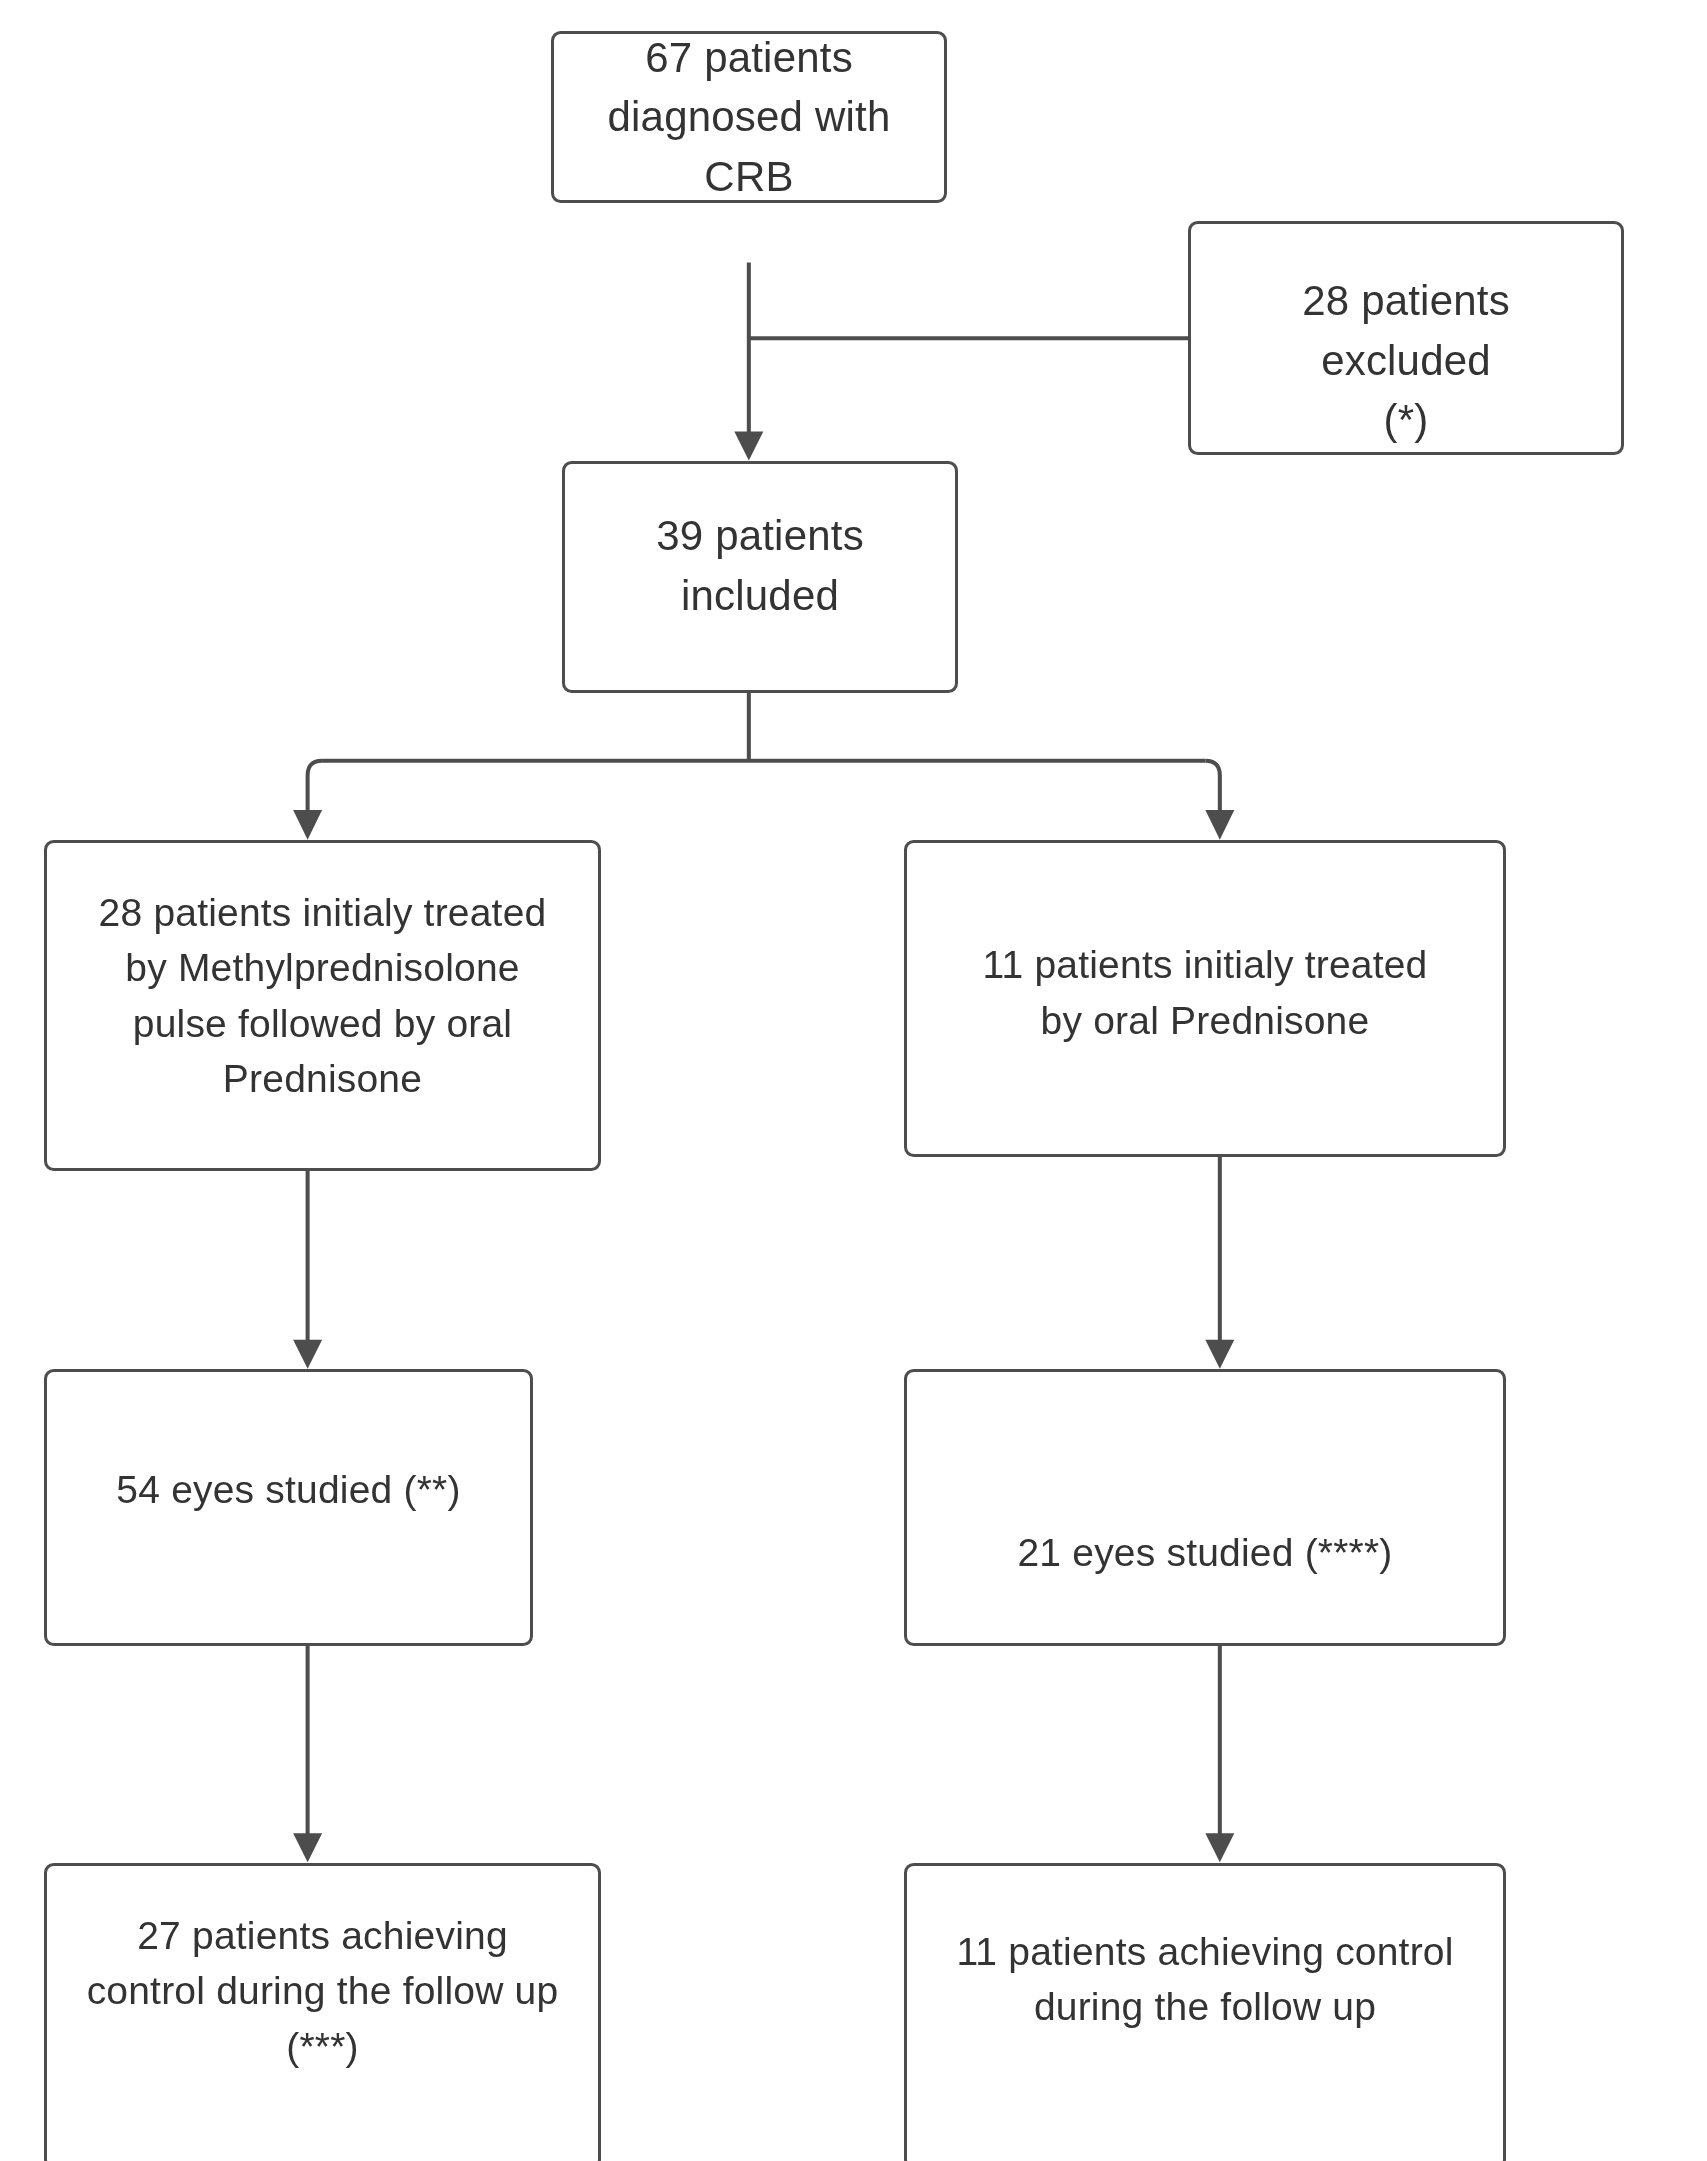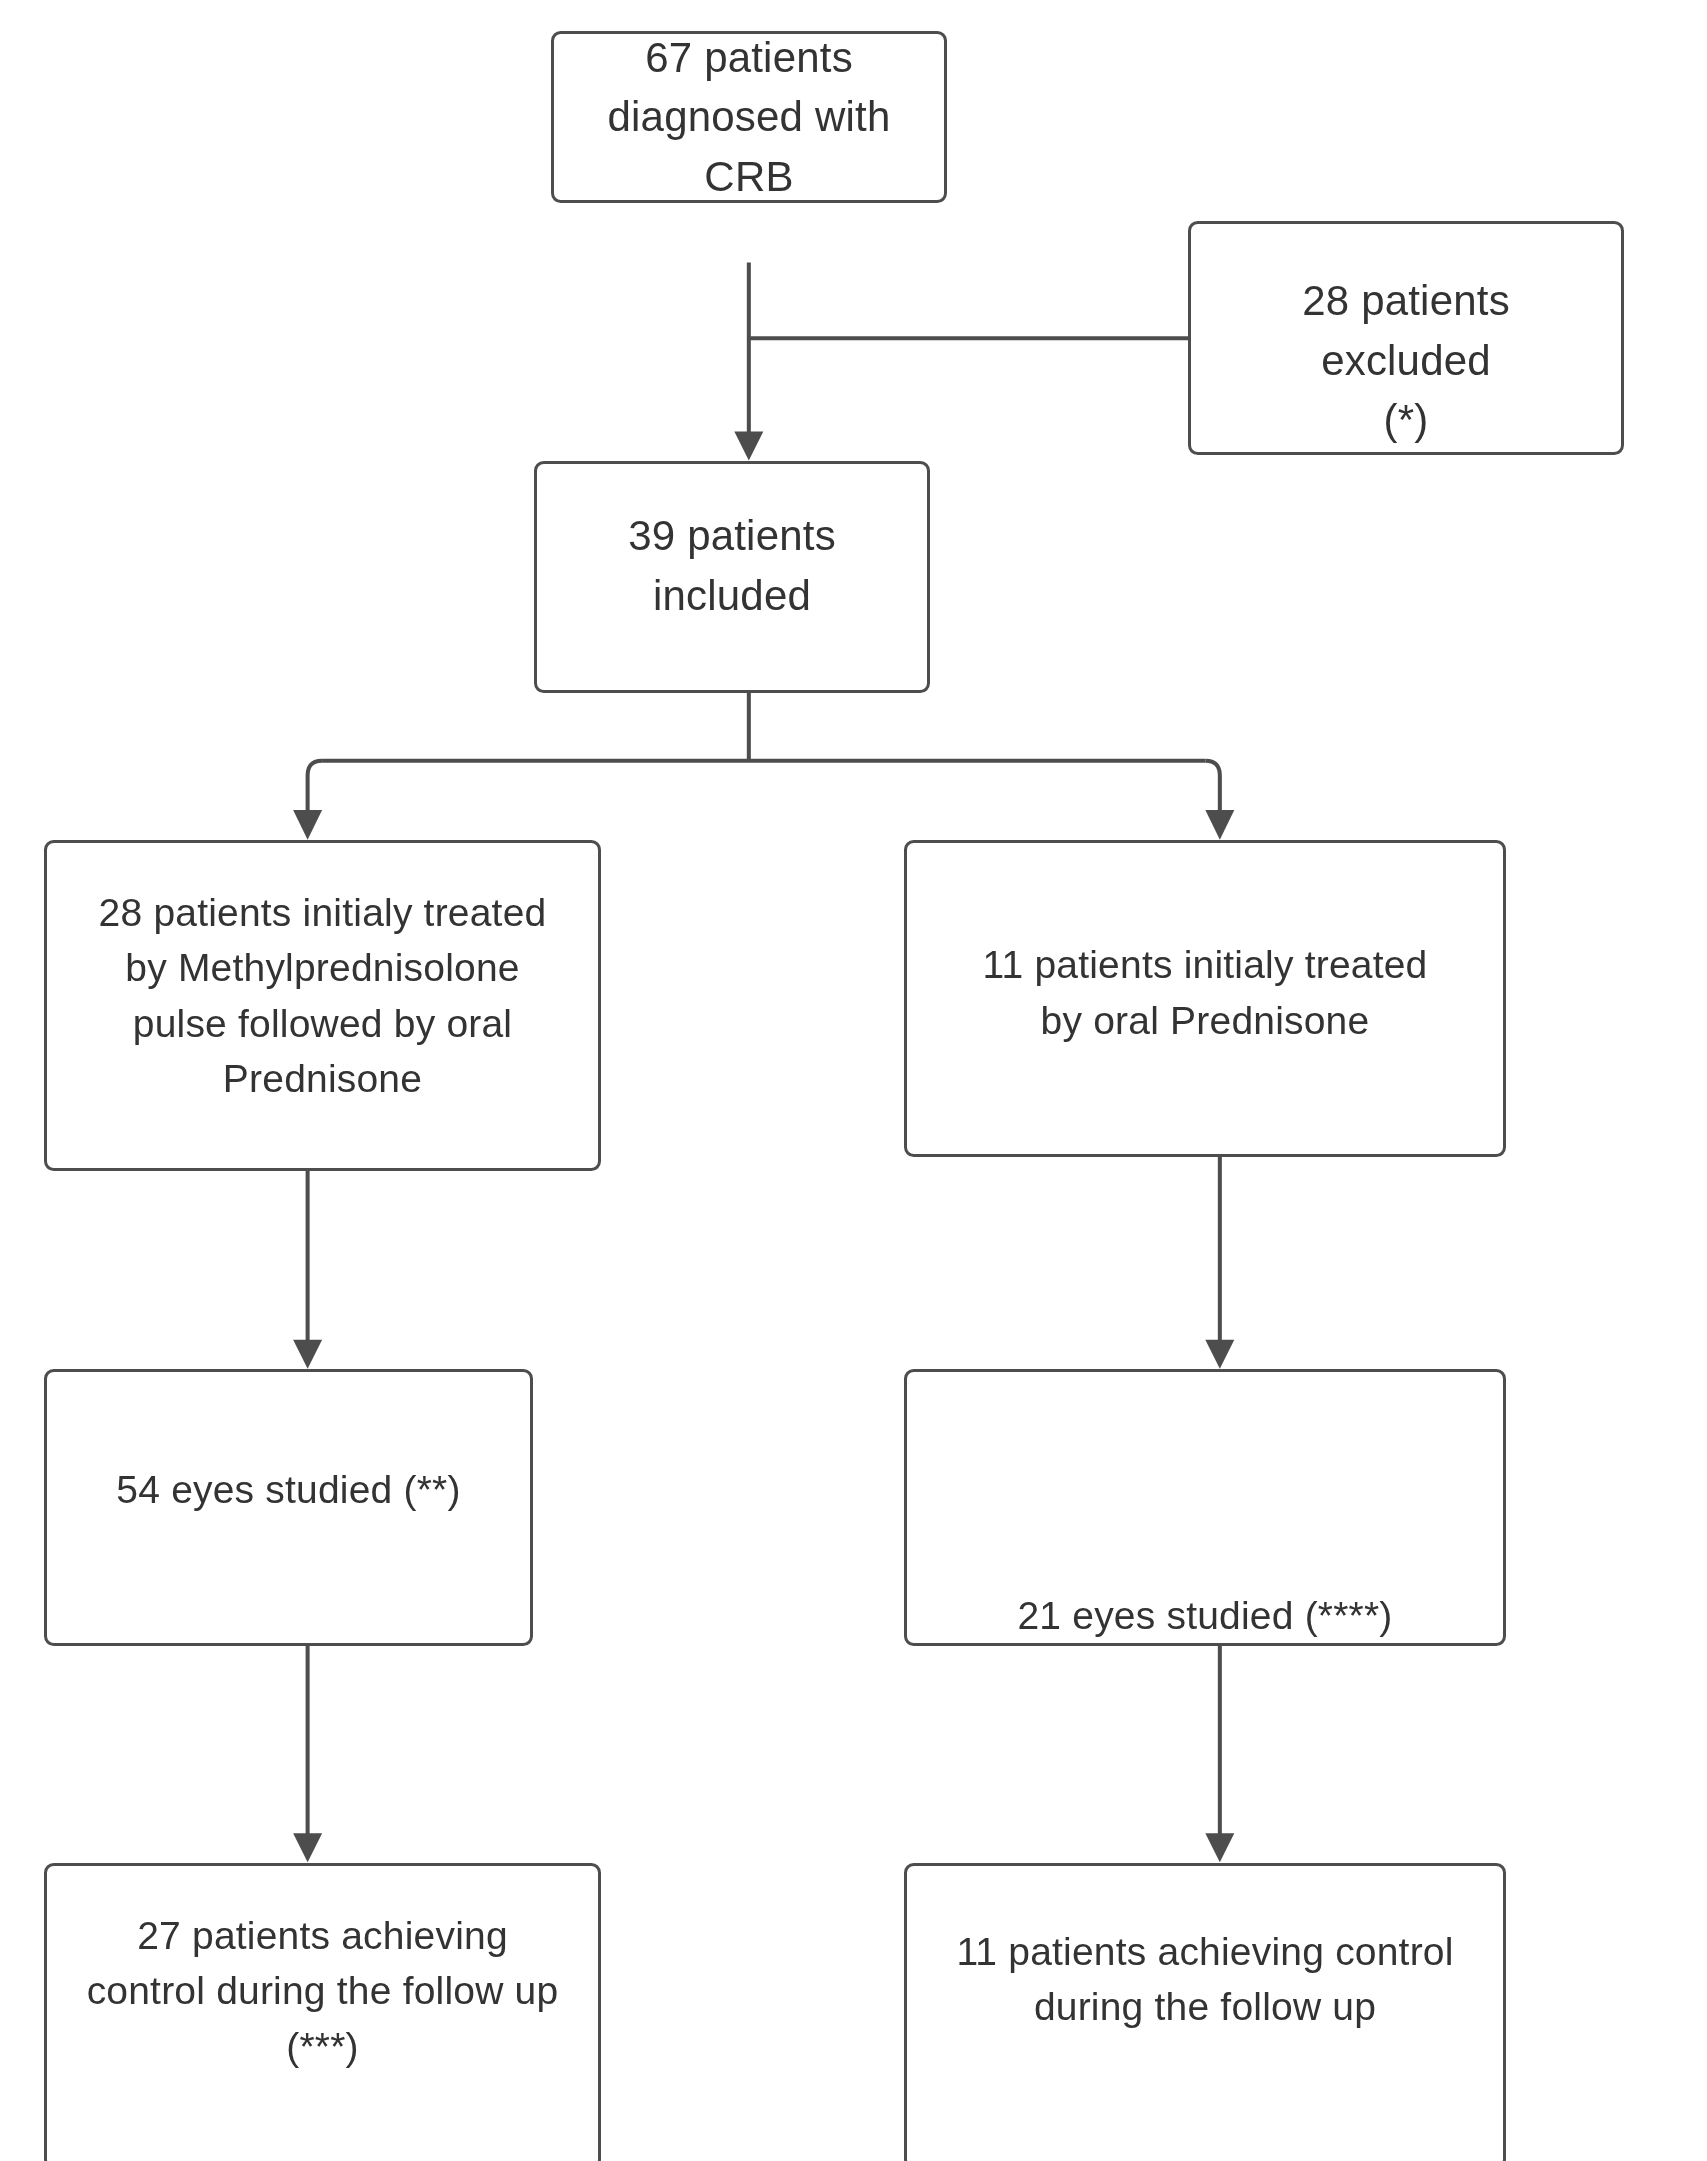--- a/index.html
+++ b/index.html
@@ -51,21 +51,21 @@
     align-items: center;
     font-size: 42px;
   }
   #node-excluded {
     left: 1188px; top: 221px; width: 436px; height: 234px;
     align-items: flex-start;
     padding-top: 47px;
     font-size: 42px;
   }
   #node-included {
-    left: 534px; top: 461px; width: 396px; height: 232px;
+    left: 562px; top: 461px; width: 396px; height: 232px;
     align-items: center;
     font-size: 42px;
     padding-bottom: 22.5px;
   }
   #node-treat-left {
     left: 44px; top: 840px; width: 557px; height: 331px;
     align-items: flex-start;
     padding-top: 42px;
     font-size: 39px;
   }
@@ -76,21 +76,21 @@
     padding-bottom: 11.3px;
   }
   #node-eyes-left {
     left: 44px; top: 1369px; width: 489px; height: 277px;
     align-items: flex-start;
     padding-top: 90px;
     font-size: 39px;
   }
   #node-eyes-right {
     left: 904px; top: 1369px; width: 602px; height: 277px;
-    align-items: flex-end;
+    align-items: center;
     padding-top: 90px;
     font-size: 39px;
   }
   #node-final-left {
     left: 44px; top: 1863px; width: 557px; height: 306px;
     align-items: flex-start;
     padding-top: 42px;
     font-size: 39px;
   }
   #node-final-right {

